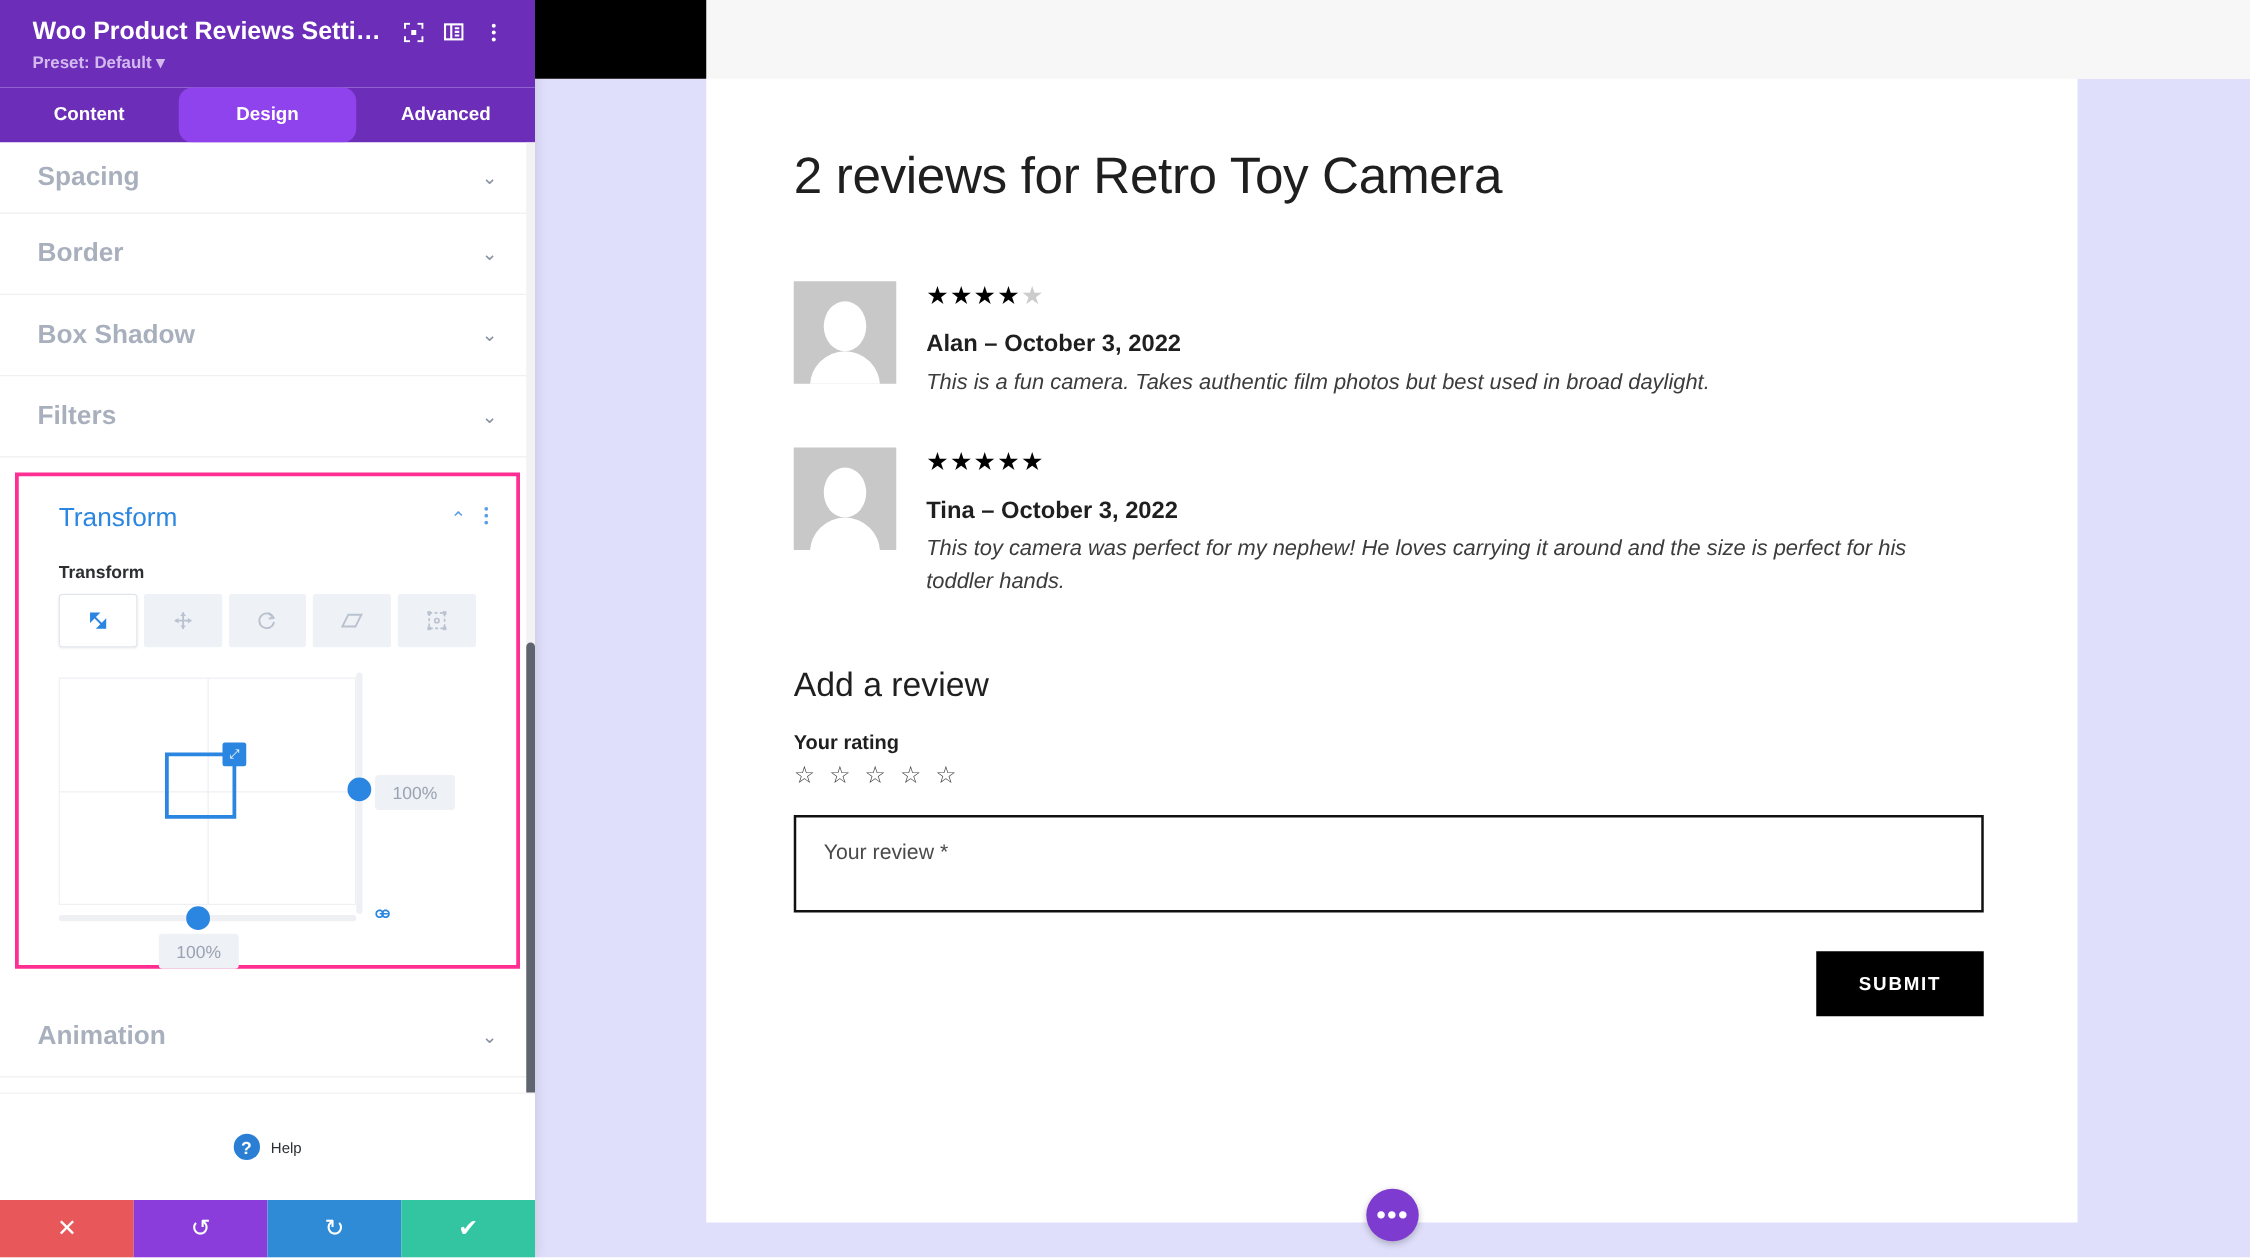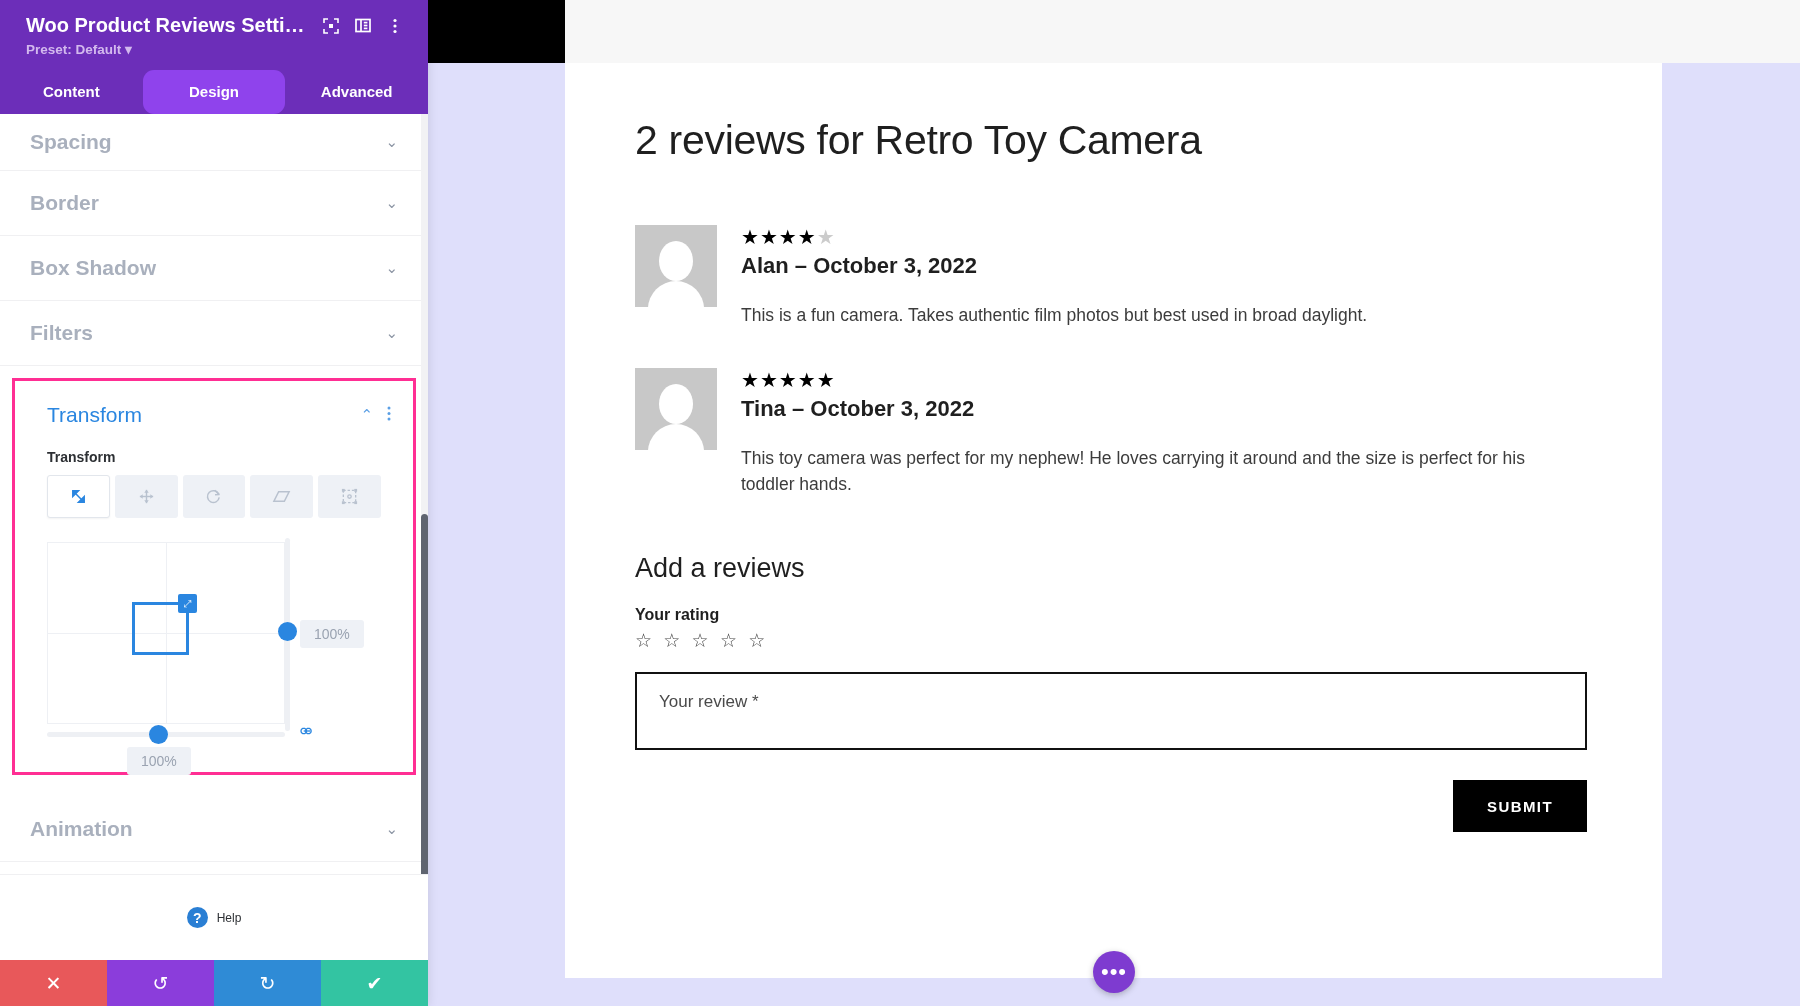--- a/index.html
+++ b/index.html
@@ -53,26 +53,26 @@
   .avatar::after {
     content: ''; position: absolute; left: 50%; top: 56px;
     transform: translateX(-50%);
     width: 56px; height: 46px; border-radius: 28px 28px 0 0;
     background: #ffffff;
   }
   .review-body { flex: 1; padding-top: 2px; }
   .stars { font-size: 20px; letter-spacing: 1px; line-height: 1; color: #000; }
   .stars .off { color: #cccccc; }
   .review-meta {
-    font-weight: bold; font-size: 22px; color: #1f1f1f;
-    margin-top: 6px;
+    font-weight: bold; font-size: 19px; color: #1f1f1f;
+    margin-top: 18px;
   }
   .review-text {
-    font-size: 17.5px; color: #3c3c3c; margin-top: 24px;
-    line-height: 1.45; max-width: 800px;
+    font-size: 17.5px; color: #3c3c3c; margin-top: 6px;
+    line-height: 1.45; max-width: 800px; font-style: italic;
   }
 
   
   .add-review { margin-top: 56px; }
   .add-review-title { font-size: 27px; font-weight: 400; color: #1f1f1f; }
   .your-rating-label {
     font-size: 16px; font-weight: bold; color: #1f1f1f; margin-top: 22px;
   }
   .rating-stars {
     margin-top: 7px; font-size: 19px; color: #444; letter-spacing: 3px;
@@ -296,21 +296,21 @@
             <span>Tina</span>
             <span>–</span>
             <span>October 3, 2022</span>
           </div>
           <div class="review-text">This toy camera was perfect for my nephew! He loves carrying it around and the size is perfect for his toddler hands.</div>
         </div>
       </div>
     </div>
 
     <div class="add-review">
-      <h2 class="add-review-title">Add a reviews</h2>
+      <h2 class="add-review-title">Add a review</h2>
       <div class="your-rating-label">Your rating</div>
       <div class="rating-stars">☆ ☆ ☆ ☆ ☆</div>
       <textarea class="review-input" placeholder="Your review *" style=""></textarea>
       <div class="submit-row">
         <button class="submit-btn">SUBMIT</button>
       </div>
     </div>
   </div>
 
   <div class="fab">

